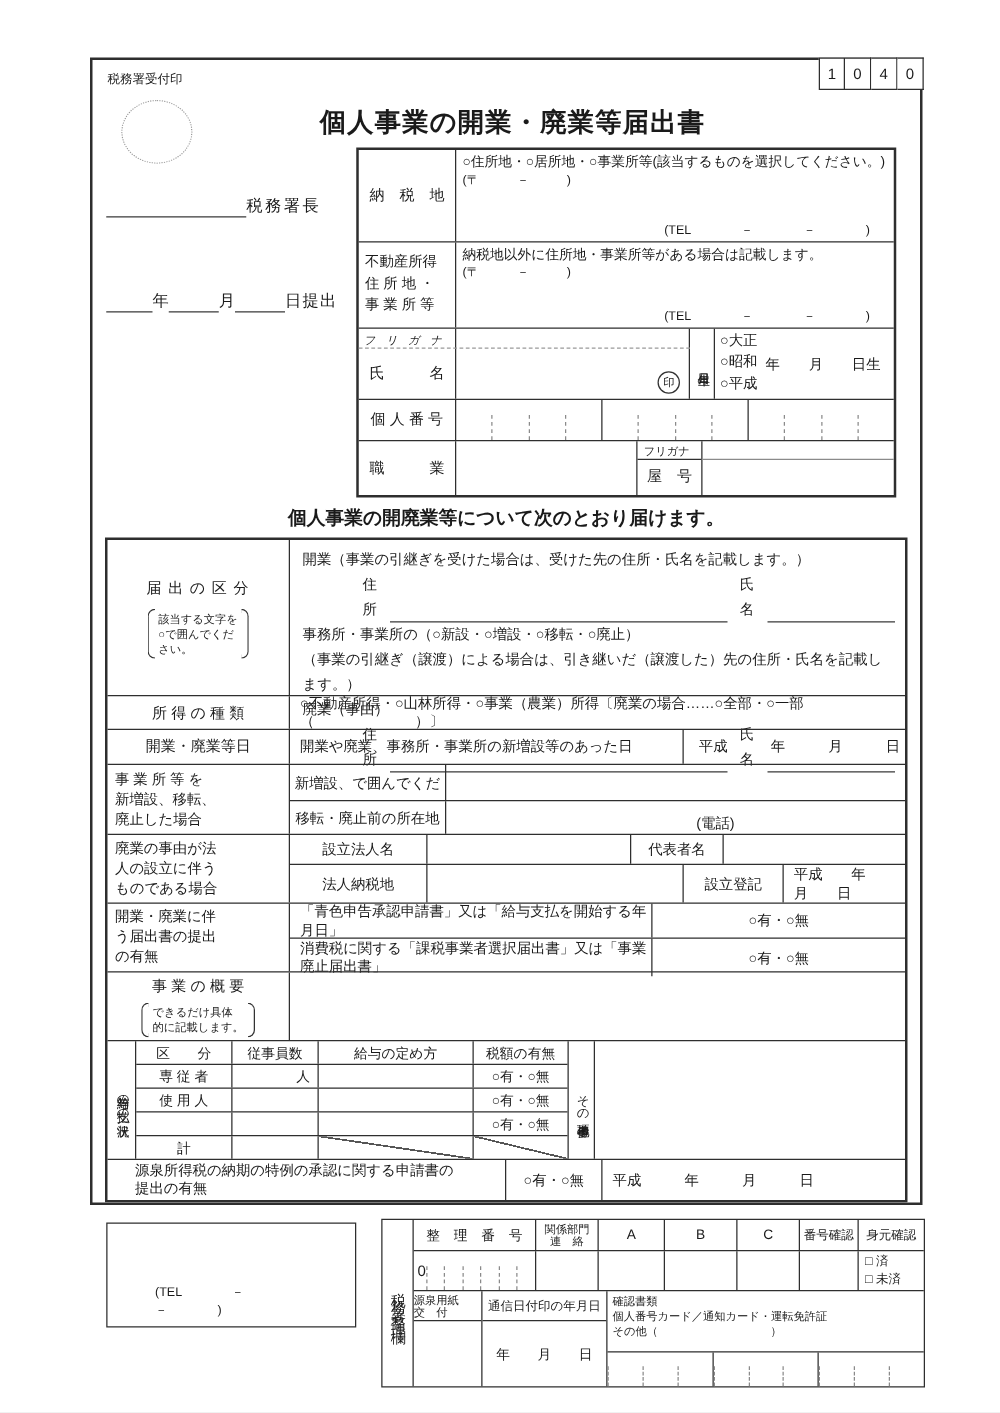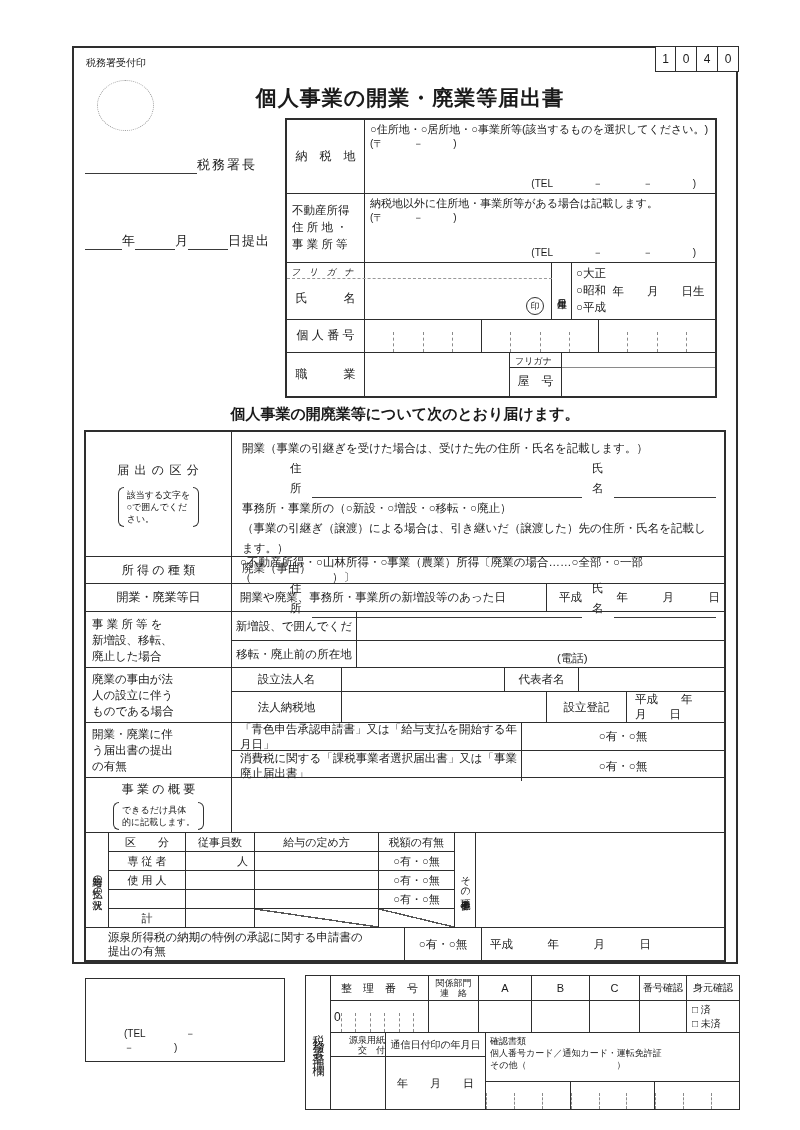--- a/index.html
+++ b/index.html
@@ -366,21 +366,21 @@
         <div class="br" style="width:50px;"></div>
         <div class="br" style="width:47px;"></div>
         <div class="col chk" style="flex:1; justify-content:center; padding-left:5px;">
           <span>□ 済</span>
           <span>□ 未済</span>
         </div>
       </div>
 
       <div class="flex" style="flex:1;">
         <div class="br col" style="width:55px;">
-          <div class="bb col s9" style="height:24px; justify-content:center; text-align:right; line-height:10px;">
+          <div class="bb col s9" style="height:24px; justify-content:center; text-align:left; line-height:10px;">
             <div>源泉用紙</div>
             <div>交　付</div>
           </div>
           <div style="flex:1;"></div>
         </div>
         <div class="br col" style="width:100px;">
           <div class="bb ctr s10" style="height:24px;">通信日付印の年月日</div>
           <div class="ctr s11" style="flex:1;">年　　月　　日</div>
         </div>
         <div class="col" style="flex:1;">

